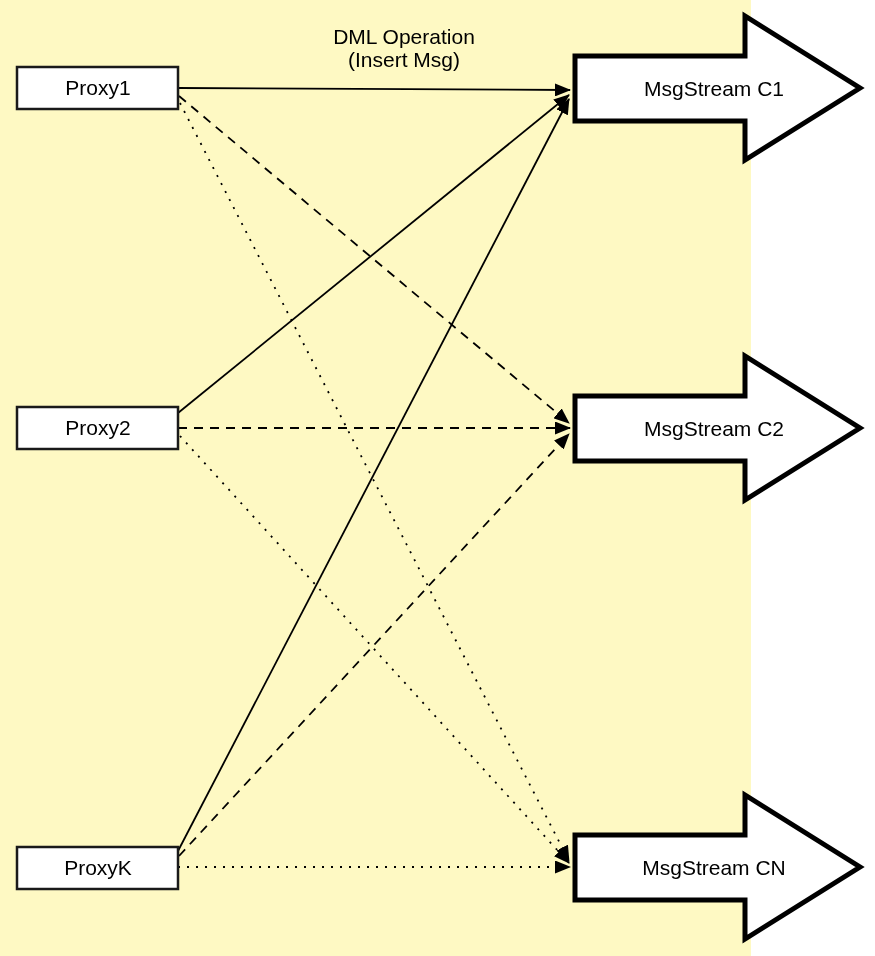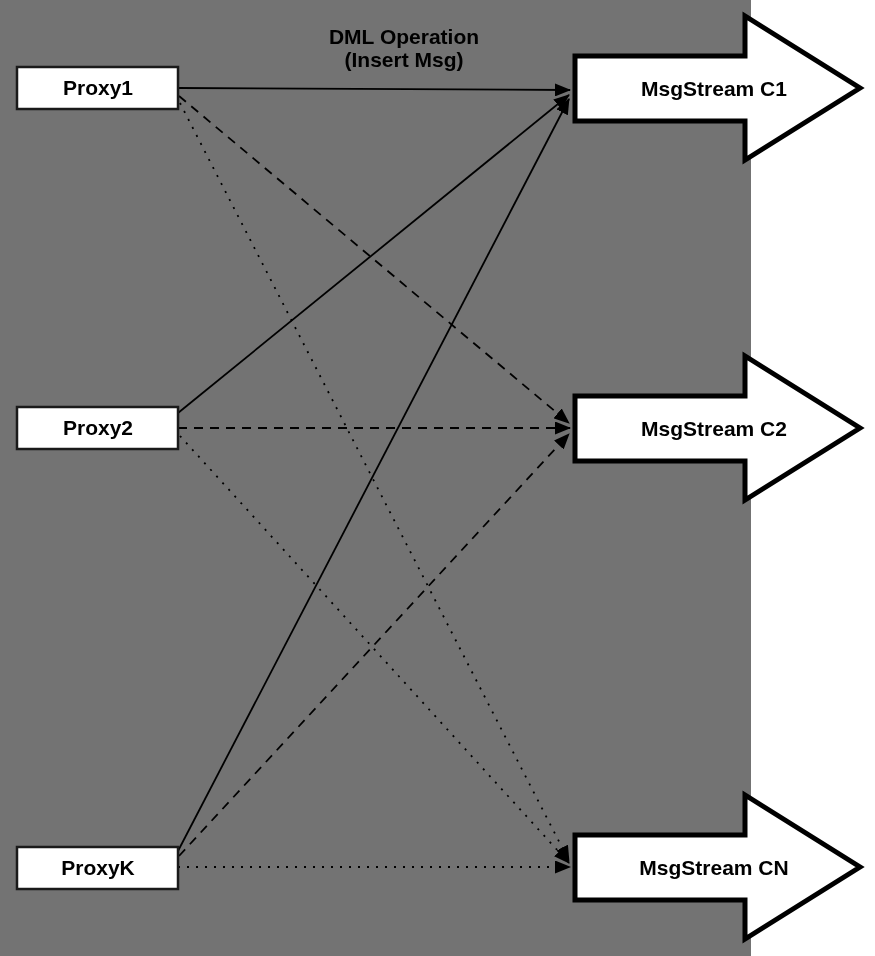--- a/index.html
+++ b/index.html
@@ -4,23 +4,22 @@
 <style>
   html, body {
     margin: 0;
     padding: 0;
     background: #ffffff;
   }
   .canvas {
     position: relative;
     width: 751px;
     height: 956px;
-    background: #737373;
+    background: #fef9c3;
     font-family: "Liberation Sans", sans-serif;
-    font-weight: bold;
   }
   svg text {
     font-family: "Liberation Sans", sans-serif;
     fill: #000000;
   }
   .title-text { font-size: 21px; }
   .node-text  { font-size: 21px; }
   .stream-text { font-size: 21px; }
 </style>
 </head>

